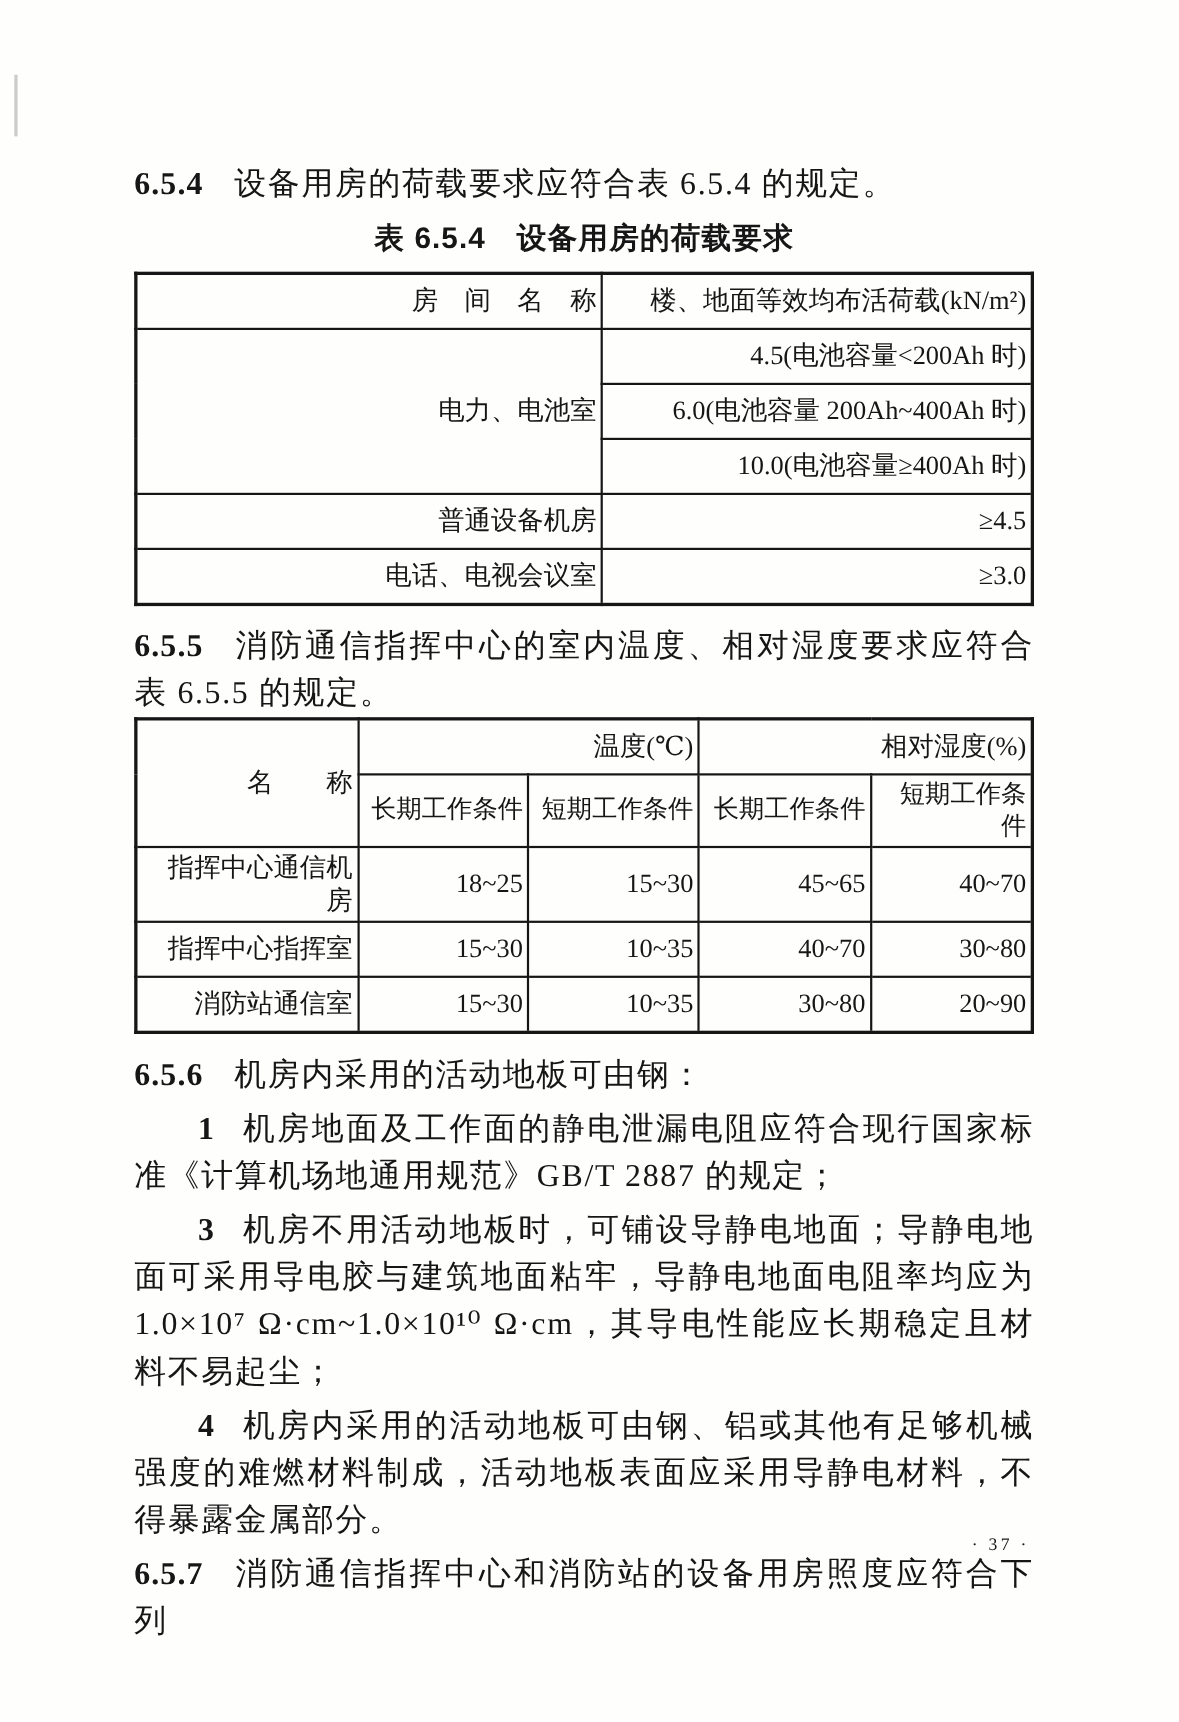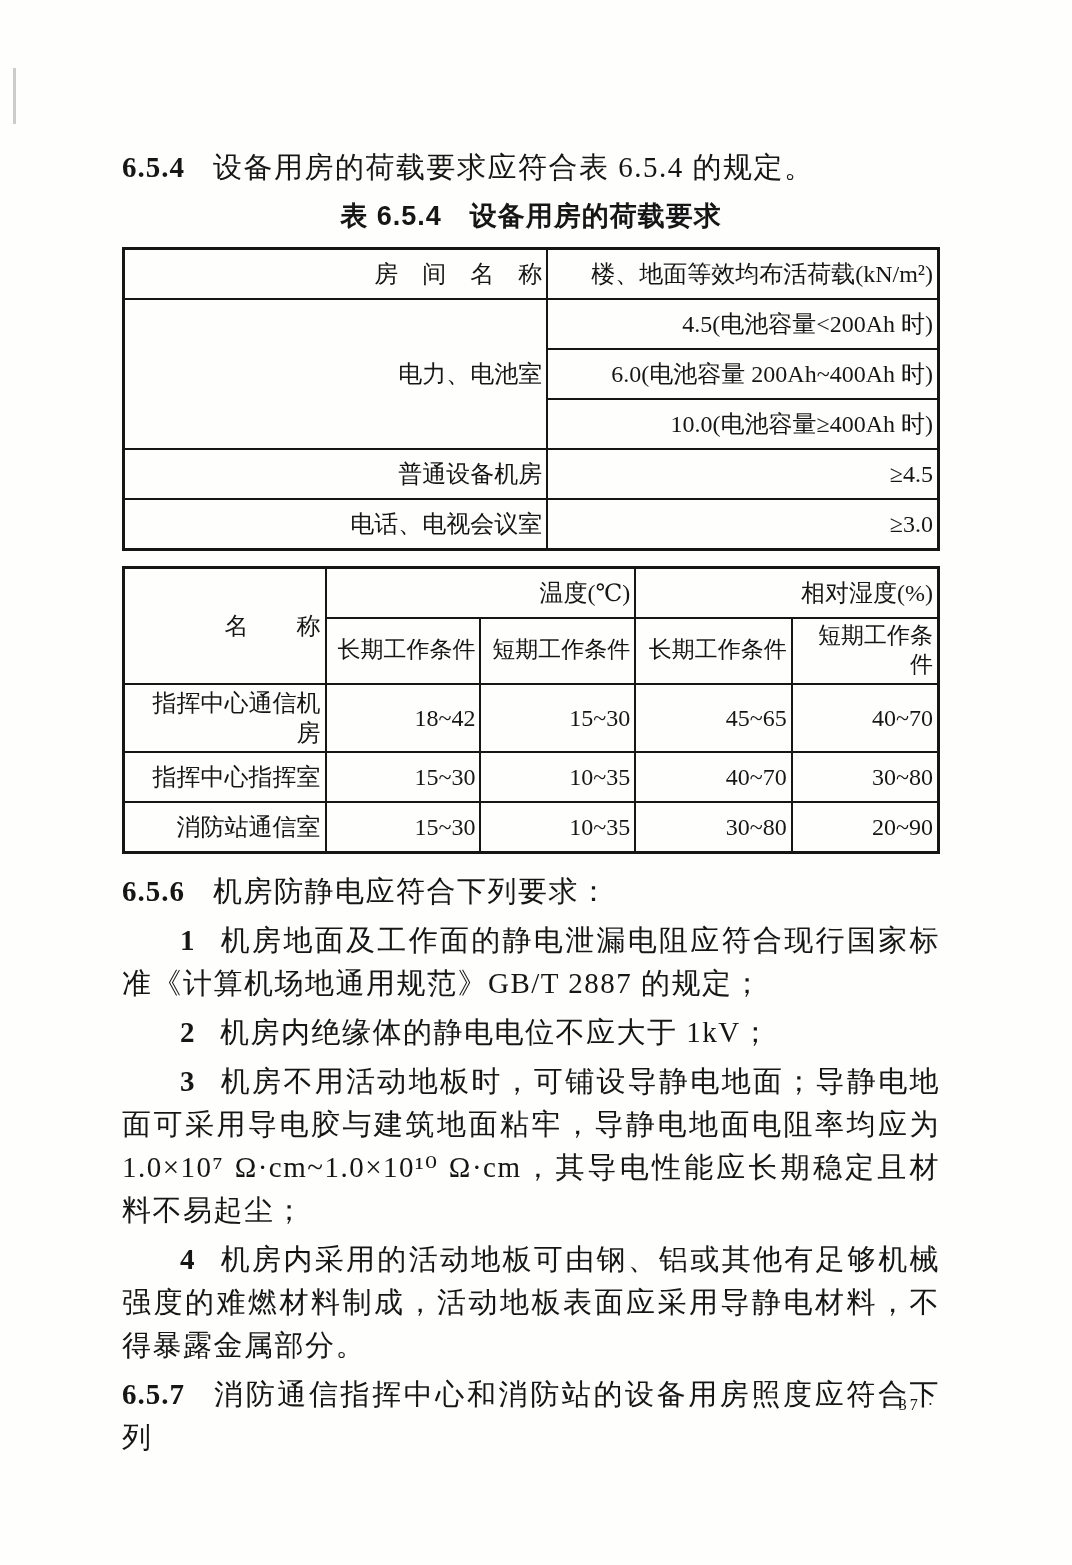--- a/index.html
+++ b/index.html
@@ -93,20 +93,21 @@
         <td>普通设备机房</td>
         <td>≥4.5</td>
       </tr>
       <tr>
         <td>电话、电视会议室</td>
         <td>≥3.0</td>
       </tr>
     </tbody>
       </table>
 
+    <p class="clause"><b class="cnum">6.5.5</b><span>消防通信指挥中心的室内温度、相对湿度要求应符合表 6.5.5 的规定。</span></p>
 
 
     <table class="tbl t655">
       <colgroup>
         <col style="width:24.8%">
           <col style="width:19%">
           <col style="width:19%">
           <col style="width:19.2%">
           <col style="width:18%">
       </colgroup>
@@ -117,21 +118,21 @@
         <th colspan="2">相对湿度(%)</th>
       </tr>
       <tr>
         <th class="sub">长期工作条件</th>
         <th class="sub">短期工作条件</th>
         <th class="sub">长期工作条件</th>
         <th class="sub">短期工作条件</th>
       </tr>
       <tr>
         <td>指挥中心通信机房</td>
-        <td>18~42</td>
+        <td>18~25</td>
         <td>15~30</td>
         <td>45~65</td>
         <td>40~70</td>
       </tr>
       <tr>
         <td>指挥中心指挥室</td>
         <td>15~30</td>
         <td>10~35</td>
         <td>40~70</td>
         <td>30~80</td>
@@ -139,24 +140,23 @@
       <tr>
         <td>消防站通信室</td>
         <td>15~30</td>
         <td>10~35</td>
         <td>30~80</td>
         <td>20~90</td>
       </tr>
     </tbody>
       </table>
 
-    <p class="clause mt16"><b class="cnum">6.5.6</b><span>机房防静电应符合下列要求：</span></p>
+    <p class="clause mt16"><b class="cnum">6.5.6</b><span>机房内采用的活动地板可由钢：</span></p>
 
     <p class="clause item"><b class="inum">1</b><span>机房地面及工作面的静电泄漏电阻应符合现行国家标准《计算机场地通用规范》GB/T 2887 的规定；</span></p>
-    <p class="clause item"><b class="inum">2</b><span>机房内绝缘体的静电电位不应大于 1kV；</span></p>
     <p class="clause item"><b class="inum">3</b><span>机房不用活动地板时，可铺设导静电地面；导静电地面可采用导电胶与建筑地面粘牢，导静电地面电阻率均应为 1.0×10⁷ Ω·cm~1.0×10¹⁰ Ω·cm，其导电性能应长期稳定且材料不易起尘；</span></p>
     <p class="clause item"><b class="inum">4</b><span>机房内采用的活动地板可由钢、铝或其他有足够机械强度的难燃材料制成，活动地板表面应采用导静电材料，不得暴露金属部分。</span></p>
 
     <p class="clause mt6"><b class="cnum">6.5.7</b><span>消防通信指挥中心和消防站的设备用房照度应符合下列</span></p>
 
   </div>
 
   <div class="pageno">· 37 ·</div>
 </div>
 

